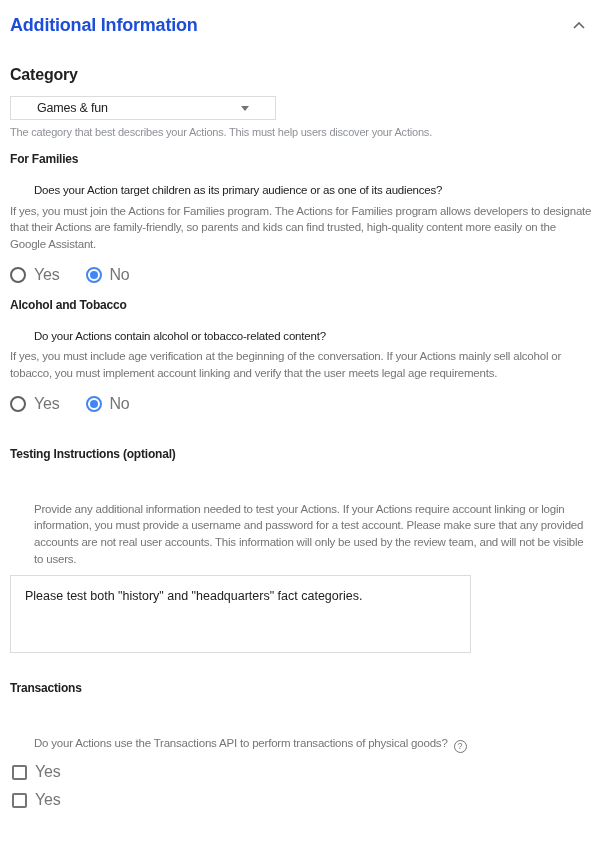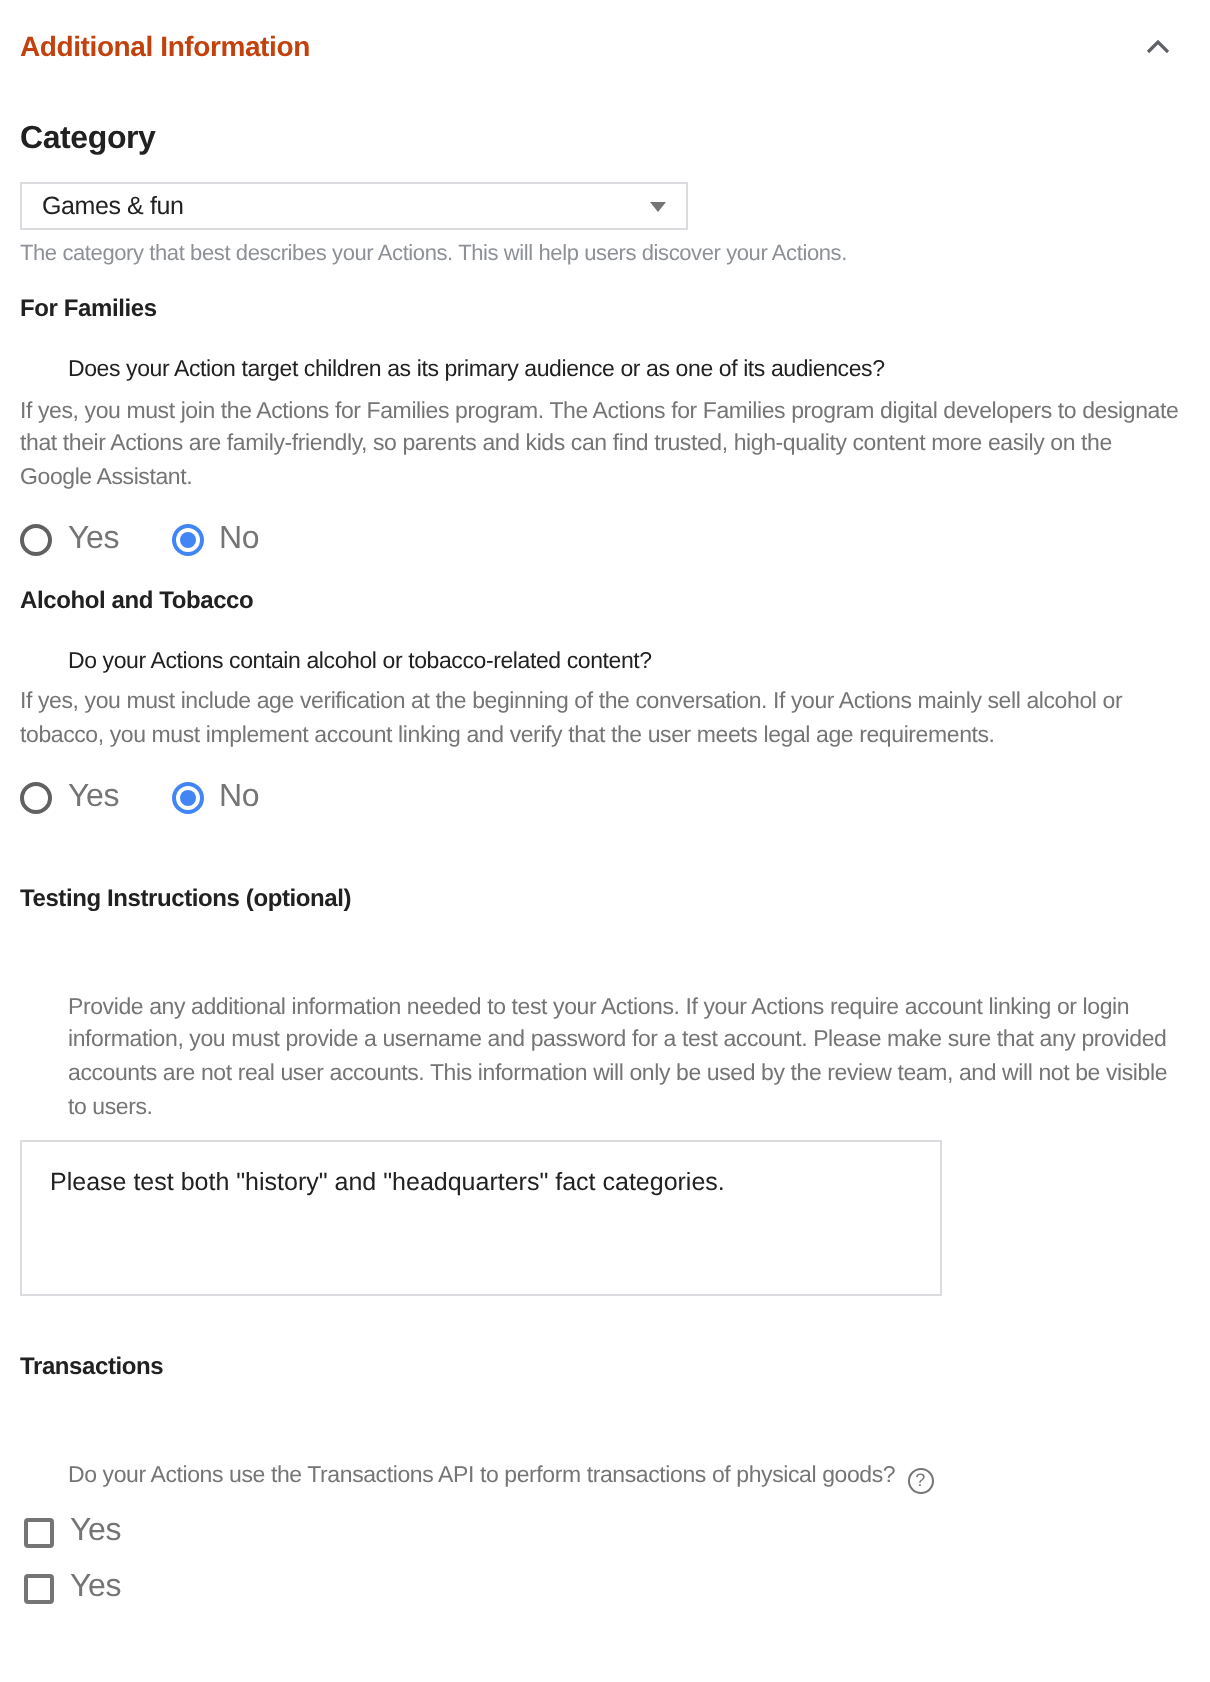--- a/index.html
+++ b/index.html
@@ -11,23 +11,23 @@
     color: #212121;
     padding: 15px 12px 16px 10px;
     letter-spacing: -0.2px;
   }
   .header-row {
     display: flex;
     align-items: center;
     justify-content: space-between;
   }
   .page-title {
-    font-size: 14px;
+    font-size: 18px;
     font-weight: 700;
-    color: #c2410c;
+    color: #1d4ed8;
   }
   .collapse-btn {
     background: none;
     border: none;
     cursor: pointer;
     padding: 2px;
     margin-right: 6px;
     display: flex;
     align-items: center;
   }
@@ -37,28 +37,28 @@
     color: #212121;
   }
   .field-label {
     font-size: 16px;
     font-weight: 700;
     color: #212121;
     margin-top: 30px;
   }
   .select-box {
     margin-top: 12px;
-    width: 334px;
+    width: 266px;
     height: 24px;
     border: 1px solid #dadce0;
     background: #fff;
     display: flex;
     align-items: center;
     justify-content: space-between;
-    padding: 0 10px;
+    padding: 0 26px;
     cursor: pointer;
   }
   .select-value { font-size: 12.5px; color: #212121; }
   .caret-down {
     width: 0; height: 0;
     border-left: 4.5px solid transparent;
     border-right: 4.5px solid transparent;
     border-top: 5px solid #757575;
   }
   .helper-text {
@@ -176,26 +176,26 @@
       </svg>
     </span>
   </button>
 </div>
 
 <div class="field-label">Category</div>
 <div class="select-box">
   <span class="select-value">Games &amp; fun</span>
   <span class="caret-down"></span>
 </div>
-<div class="helper-text">The category that best describes your Actions. This will help users discover your Actions.</div>
+<div class="helper-text">The category that best describes your Actions. This must help users discover your Actions.</div>
 
 <div class="section">
   <div class="section-heading">For Families</div>
   <p class="question">Does your Action target children as its primary audience or as one of its audiences?</p>
-  <p class="description">If yes, you must join the Actions for Families program. The Actions for Families program digital developers to designate that their Actions are family-friendly, so parents and kids can find trusted, high-quality content more easily on the Google Assistant.</p>
+  <p class="description">If yes, you must join the Actions for Families program. The Actions for Families program allows developers to designate that their Actions are family-friendly, so parents and kids can find trusted, high-quality content more easily on the Google Assistant.</p>
   <div class="radio-row">
     <div class="radio-option">
       <span class="radio"></span>
       <span class="control-label">Yes</span>
     </div>
     <div class="radio-option">
       <span class="radio checked"></span>
       <span class="control-label">No</span>
     </div>
   </div>

